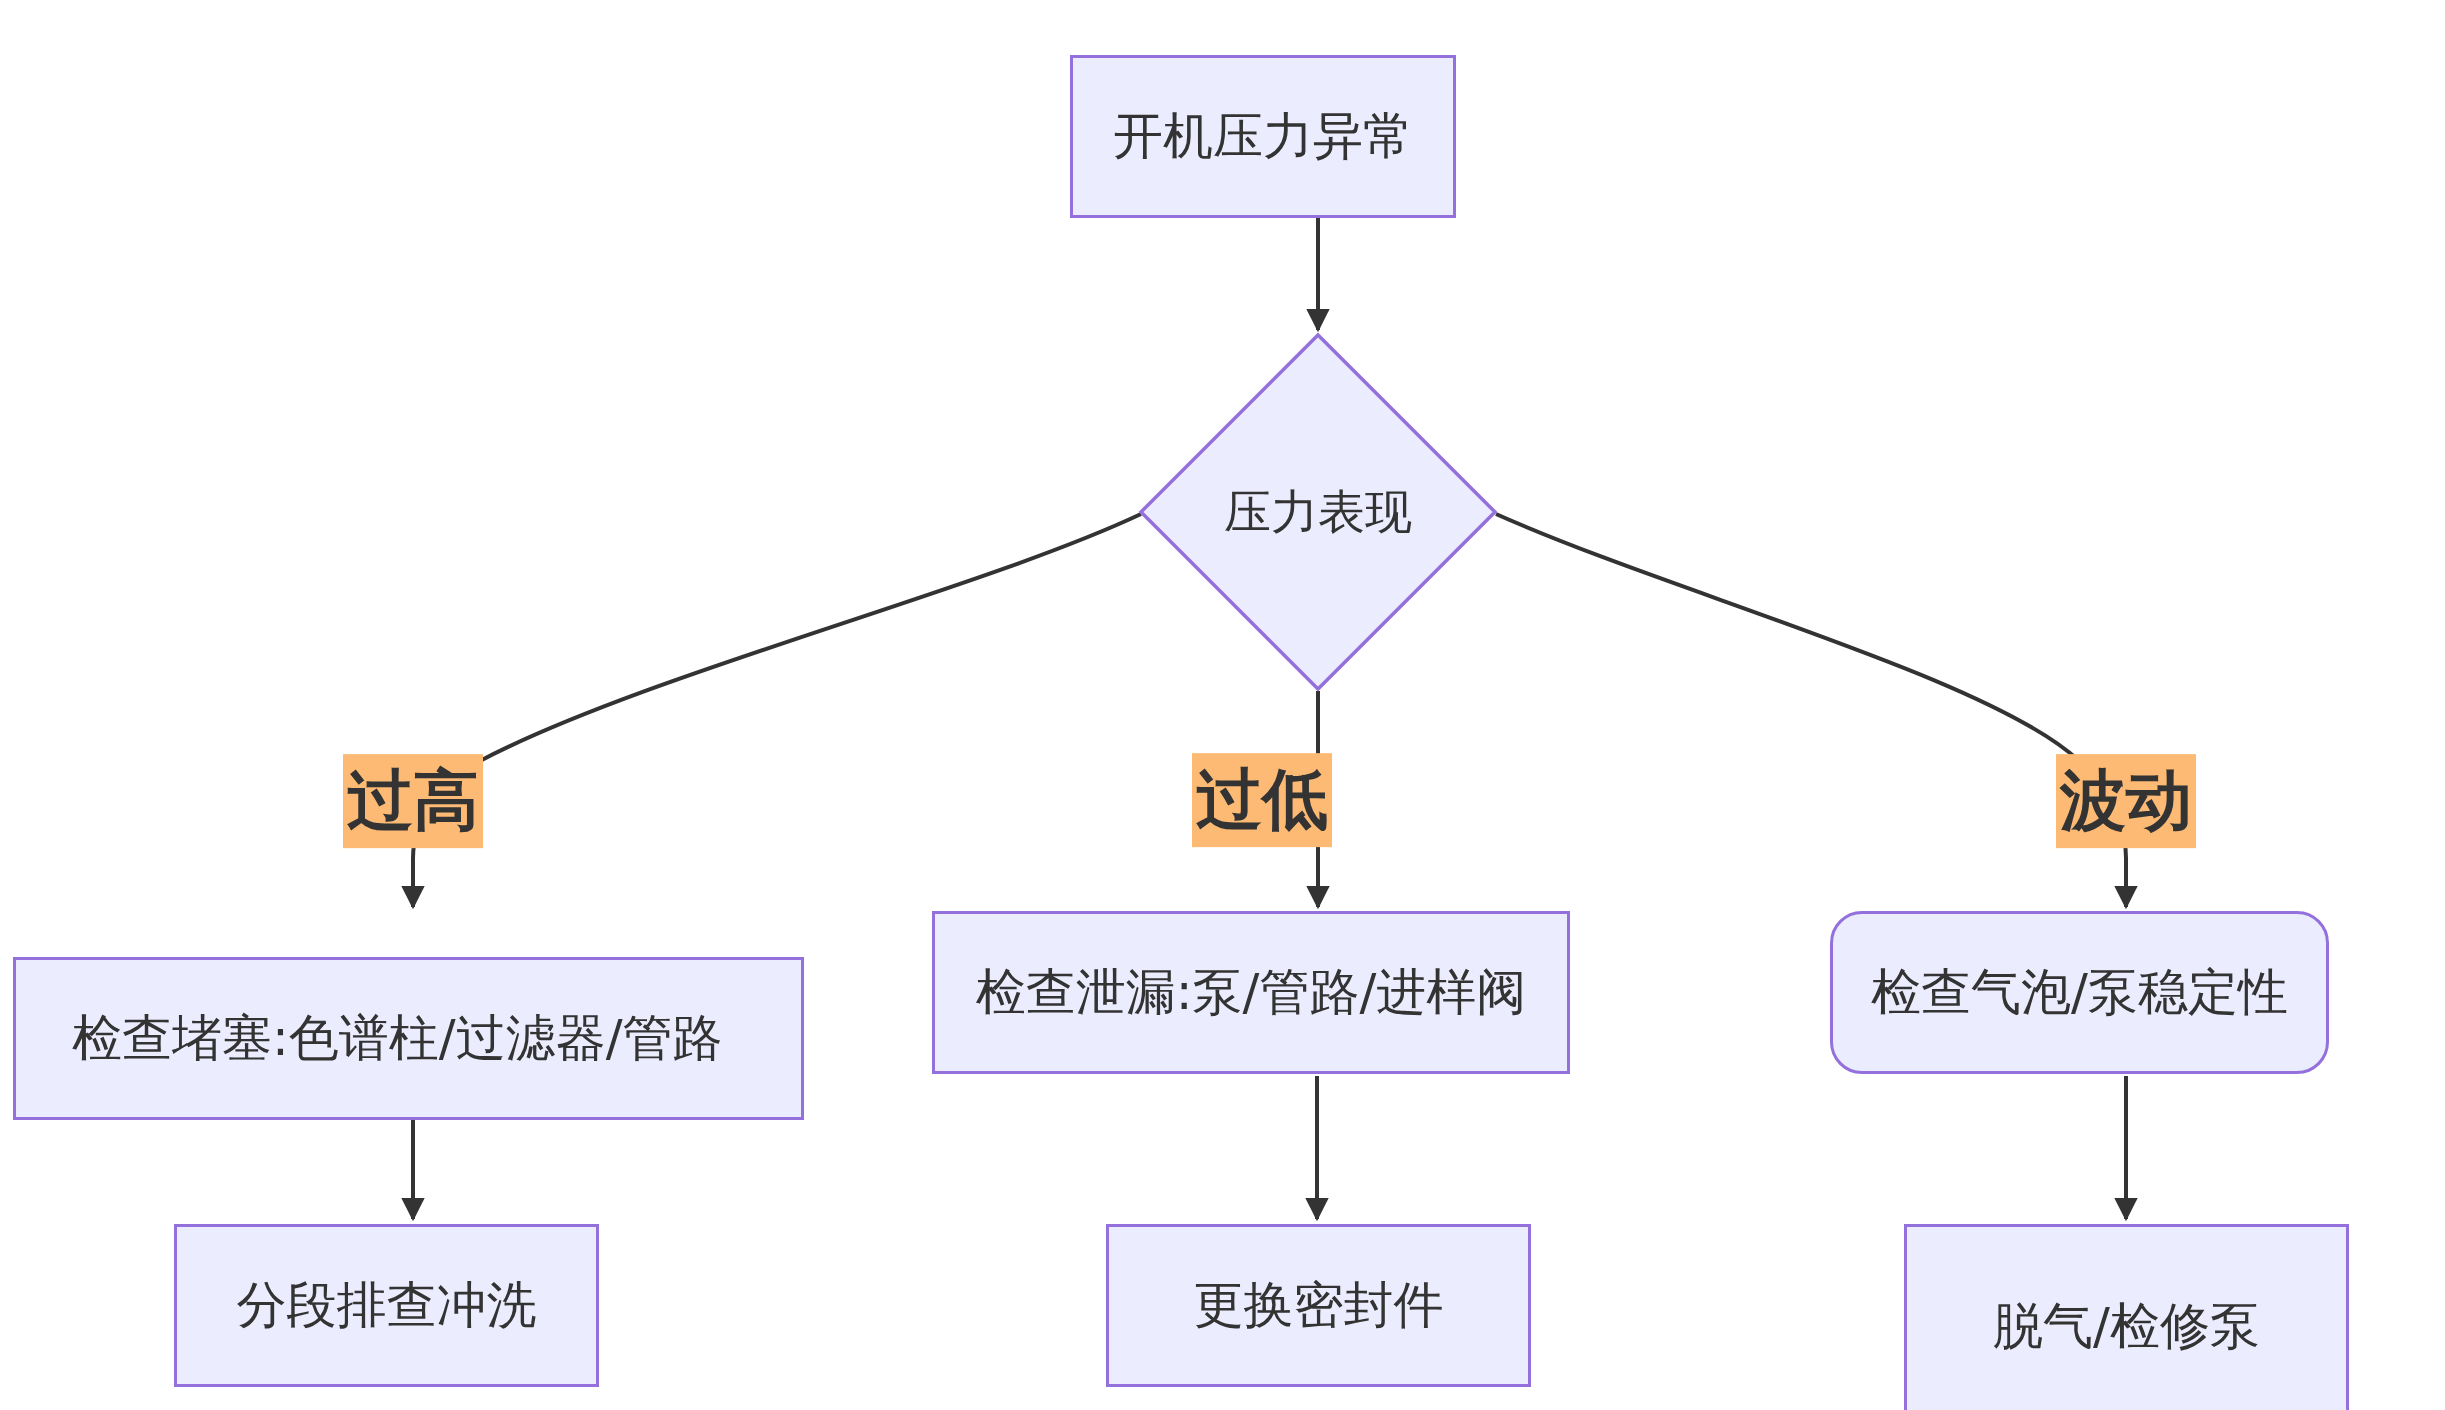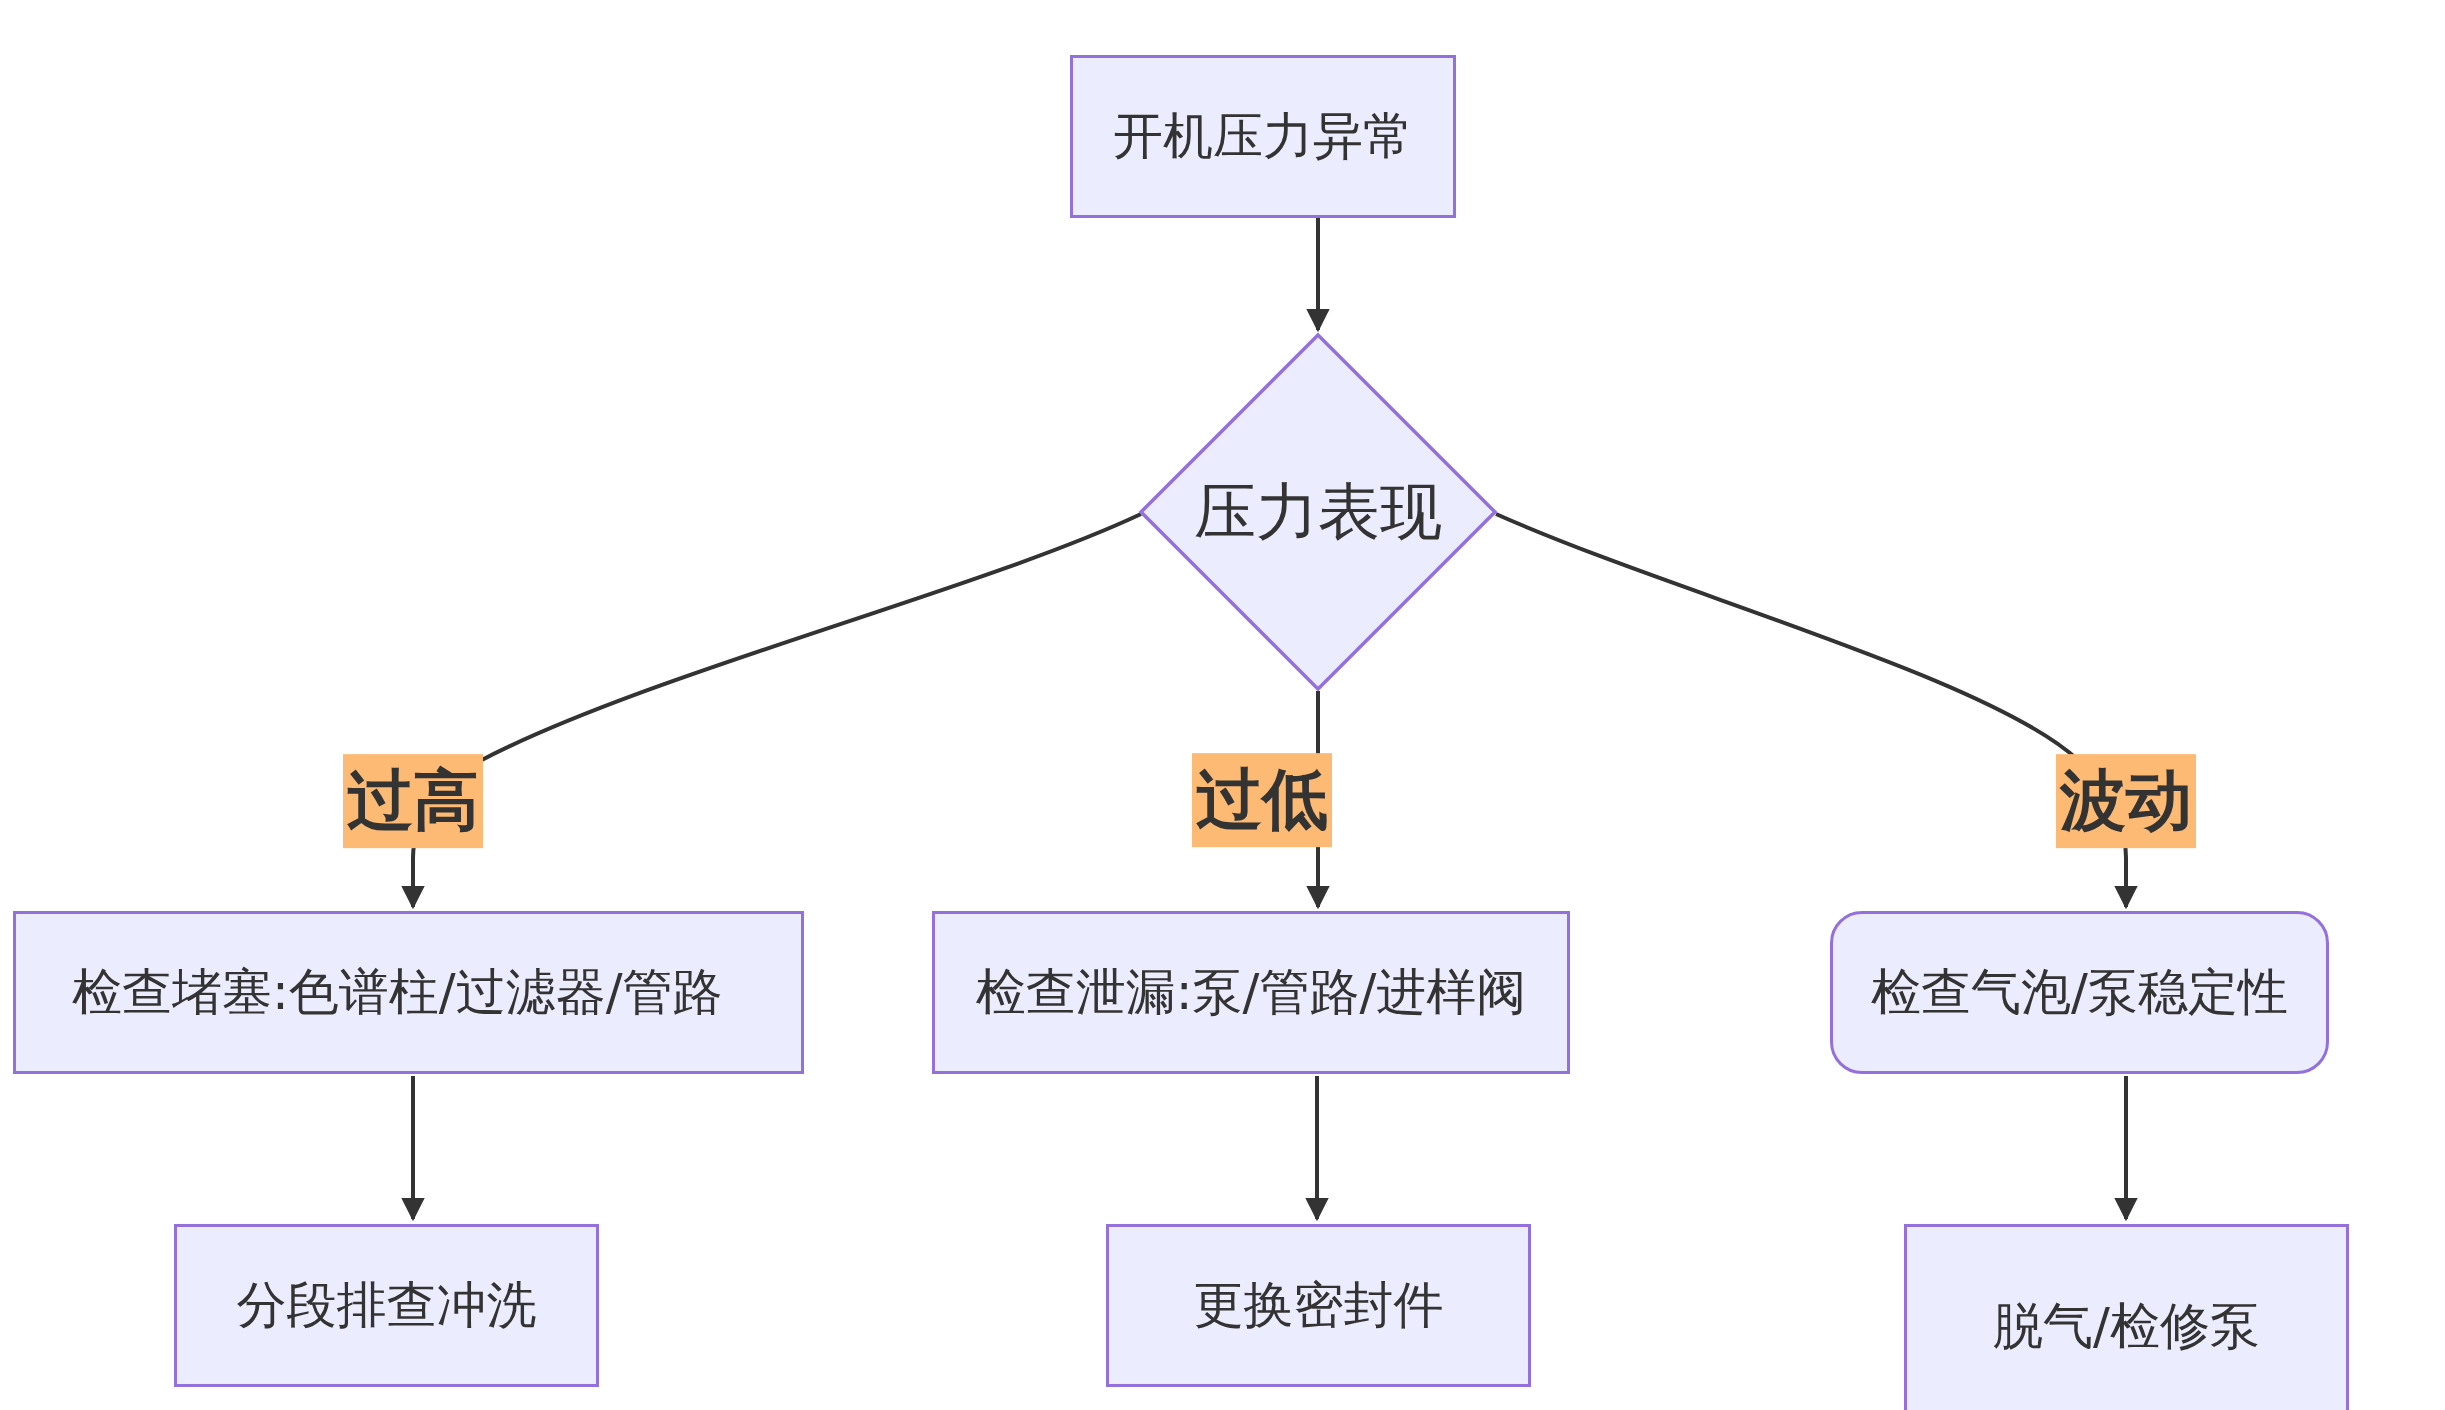--- a/index.html
+++ b/index.html
@@ -46,27 +46,28 @@
     line-height: 1.25;
   }
   .node-label {
     white-space: nowrap;
   }
   
   .node.clip-right {
     justify-content: flex-start;
     padding-left: 56px;
     overflow: hidden;
+    margin-top: 46px;
   }
   .diamond-label {
     position: absolute;
     z-index: 2;
     transform: translate(-50%, -50%);
     color: #333333;
-    font-size: 62px;
+    font-size: 47px;
     white-space: nowrap;
   }
   .edge-label {
     position: absolute;
     z-index: 3;
     transform: translate(-50%, -50%);
     background: #fdba74;
     color: #333333;
     font-size: 66px;
     line-height: 1.42;

